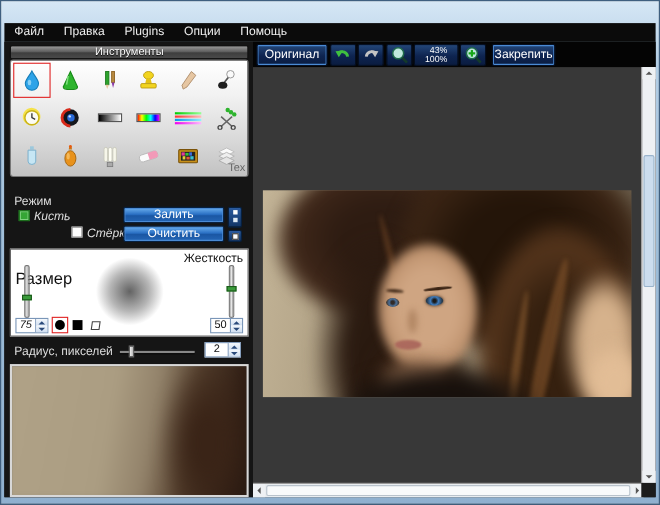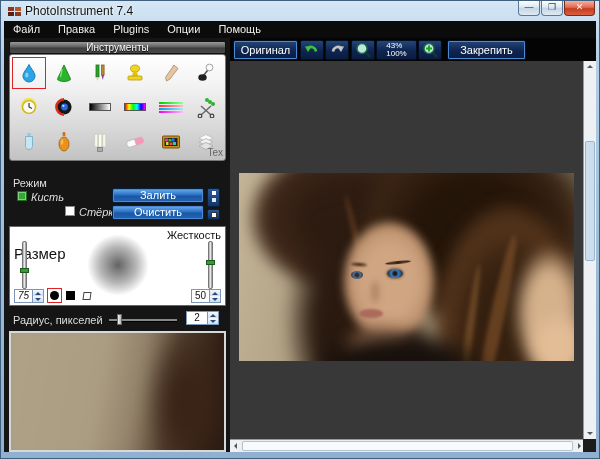--- a/index.html
+++ b/index.html
@@ -73,32 +73,20 @@
   .scr-arr{position:absolute;display:flex;align-items:center;justify-content:center;background:#eef1f4;}
   .corner{position:absolute;right:0;bottom:0;width:13px;height:13px;background:#1c1c1c;}
   .thumbv{position:absolute;left:1px;right:1px;background:#ccddee;border:1px solid #9ab4cc;border-radius:2px;}
   .thumbh{position:absolute;top:1px;bottom:1px;background:#f8fafb;border:1px solid #b9c3cc;border-radius:2px;}
 </style>
 </head>
 <body>
 
 <div class="window">
 
-  <div class="titlebar">
-    <svg class="app-icon" viewBox="0 0 14 11">
-      <rect x="0" y="1" width="6" height="4" fill="#8a3a22"></rect>
-        <rect x="7" y="1" width="6" height="4" fill="#b05a32"></rect>
-      <rect x="0" y="6" width="6" height="4" fill="#5a2212"></rect>
-        <rect x="7" y="6" width="6" height="4" fill="#8a3a22"></rect>
-    </svg>
-    <span class="title-text">PhotoInstrument 7.4</span>
-    <div class="winbtn" style="left:517px;width:22px;">—</div>
-    <div class="winbtn" style="left:540px;width:22px;">❐</div>
-    <div class="winbtn close" style="left:563px;width:31px;">✕</div>
-  </div>
 
   <div class="menubar">
     <div class="menu-item">Файл</div>
     <div class="menu-item">Правка</div>
     <div class="menu-item">Plugins</div>
     <div class="menu-item">Опции</div>
     <div class="menu-item">Помощь</div>
   </div>
 
   <div class="client">
@@ -345,38 +333,38 @@
         <svg width="17" height="17" viewBox="0 0 17 17">
           <circle cx="7" cy="6.5" r="5" fill="#bfe8dc" stroke="#1f6a4a" stroke-width="1.4"></circle>
           <line x1="10.8" y1="10.5" x2="15" y2="15" stroke="#143a2a" stroke-width="2.4"></line>
         </svg>
       </div>
       <div class="tile" style="left:146px;width:41px;">
         <svg width="13" height="15" viewBox="0 0 14 16">
           <path d="M11.5 4 A 5.5 5.5 0 1 0 11.5 12.5" fill="none" stroke="#d83020" stroke-width="2.6"></path>
           <polygon points="9,1 14,4.5 9,7" fill="#d83020"></polygon>
         </svg>
-        <span style="display:flex;flex-direction:column;line-height:8px;font-size:8px;color:#fff;margin:0 16px;">
+        <span style="display:flex;flex-direction:column;line-height:8px;font-size:8px;color:#fff;margin:0 16px;text-align:right;">
           <span>43%</span>
           <span>100%</span>
         </span>
         <svg width="10" height="12" viewBox="0 0 12 14">
           <path d="M2 4 A 4.5 4.5 0 1 1 2 11" fill="none" stroke="#5a96e8" stroke-width="2.2"></path>
           <polygon points="4,1 -1,4 4,7" fill="#5a96e8" transform="translate(1,0)"></polygon>
         </svg>
       </div>
       <div class="tile" style="left:188px;width:24px;">
         <svg width="17" height="17" viewBox="0 0 17 17">
           <circle cx="7" cy="6.5" r="5" fill="#bfe8dc" stroke="#1f6a4a" stroke-width="1.4"></circle>
           <rect x="6" y="3.5" width="2" height="6" fill="#18a818"></rect>
             <rect x="4" y="5.5" width="6" height="2" fill="#18a818"></rect>
           <line x1="10.8" y1="10.5" x2="15" y2="15" stroke="#143a2a" stroke-width="2.4"></line>
         </svg>
       </div>
-      <div class="tile bluebtn" style="left:217px;width:79px;">Закрепить</div>
+      <div class="tile bluebtn" style="left:217px;width:58px;">Закрепить</div>
     </div>
 
     <div class="canvas">
       <div class="photo">
 
         <div class="blob" style="left:10px;top:-30px;width:200px;height:150px;background:radial-gradient(ellipse,#2e1c12 30%,#40281a 60%,rgba(64,40,26,0) 75%);"></div>
         <div class="blob" style="left:120px;top:-40px;width:230px;height:190px;background:radial-gradient(ellipse,#241509 35%,#3a2414 60%,rgba(58,36,20,0) 78%);"></div>
         <div class="blob" style="left:45px;top:40px;width:120px;height:220px;background:radial-gradient(ellipse,#2a1a10 35%,rgba(42,26,16,0) 72%);"></div>
         <div class="blob" style="left:195px;top:30px;width:150px;height:260px;background:radial-gradient(ellipse,#35200f 35%,#55351c 60%,rgba(85,53,28,0) 78%);"></div>
         <div class="blob" style="left:90px;top:120px;width:110px;height:160px;background:radial-gradient(ellipse,#301d10 40%,rgba(48,29,16,0) 75%);"></div>

